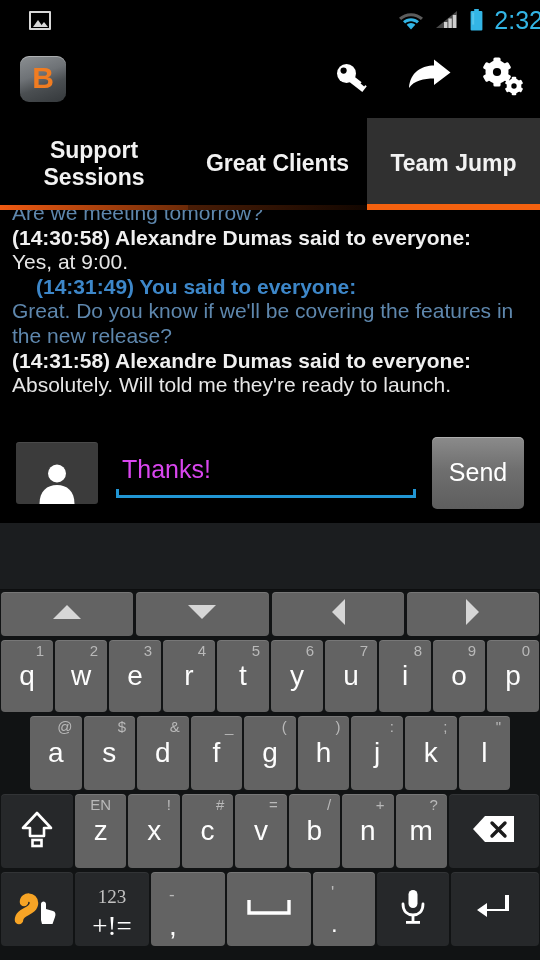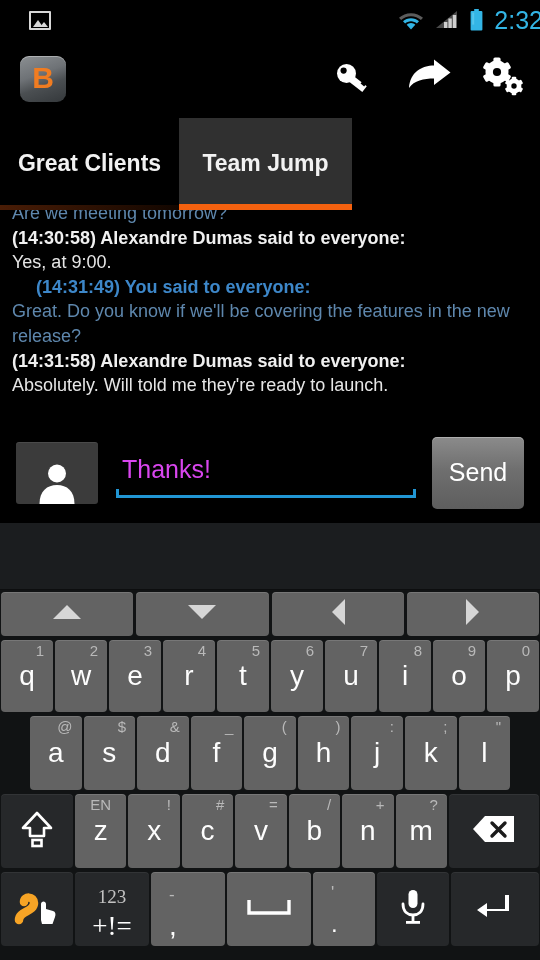--- a/index.html
+++ b/index.html
@@ -78,21 +78,21 @@
   }
   .tab-0 .uline { background:linear-gradient(90deg,#f05a12 0%,#6b2a08 100%); }
   .tab-1 .uline { background:linear-gradient(90deg,#4a1d06 0%,#120600 100%); }
   .tab-2 .uline { background:#f4610f; height:6px; }
 
   
   .chatlog {
     position:absolute; left:0; top:210px; width:540px; height:212px;
     background:#000; overflow:hidden; padding:0 12px;
   }
-  .msg { font-size:18px; line-height:24.6px; }
+  .msg { font-size:21px; line-height:24.6px; }
   .msg .hdr { font-weight:bold; }
   .msg.other .hdr { color:#f0f0f0; }
   .msg.other .body { color:#e6e6e6; }
   .msg.self .hdr { color:#3d87c9;margin-left:24px; }
   .msg.self .body { color:#5e87ad; }
   .msg.clipped { margin-top:-9px; }
 
   
   .composer {
     position:absolute; left:0; top:422px; width:540px; height:101px;
@@ -236,20 +236,24 @@
             <rect x="31.7" y="19.7" width="4.6" height="18.6" rx="1.1" transform="rotate(60 34 29)"></rect>
             <rect x="31.7" y="19.7" width="4.6" height="18.6" rx="1.1" transform="rotate(120 34 29)"></rect>
           </g>
           <circle cx="34" cy="29" r="2.7" fill="#000"></circle>
         </svg>
       </span>
     </div>
   </div>
 
   <div class="tabbar">
+    <div class="tab tab-0">
+      <span class="lbl">Support Sessions</span>
+      <span class="uline"></span>
+    </div>
     <div class="tab tab-1">
       <span class="lbl">Great Clients</span>
       <span class="uline"></span>
     </div>
     <div class="tab tab-2">
       <span class="lbl">Team Jump</span>
       <span class="uline"></span>
     </div>
   </div>
 

